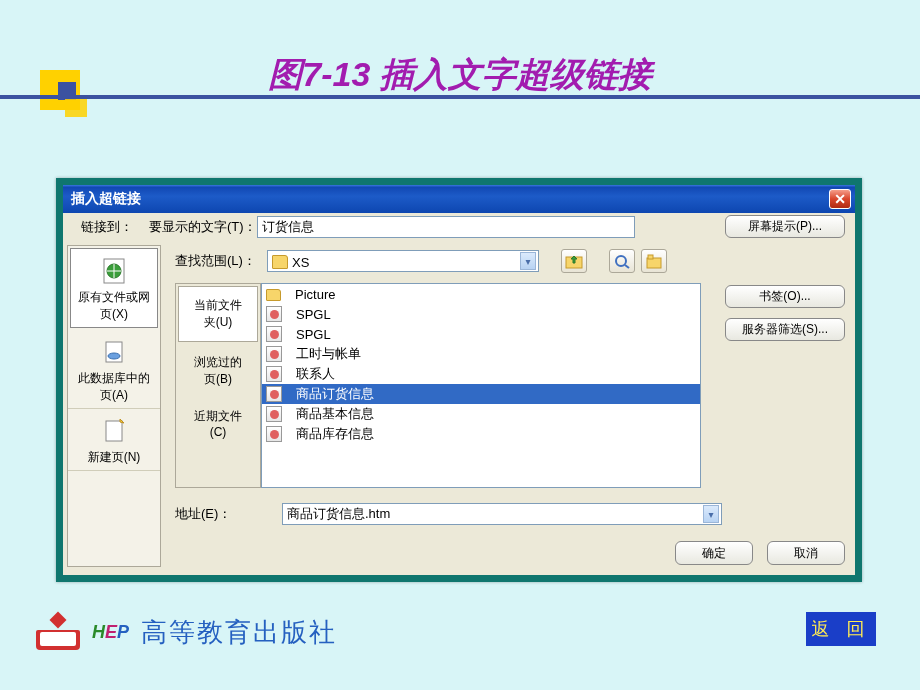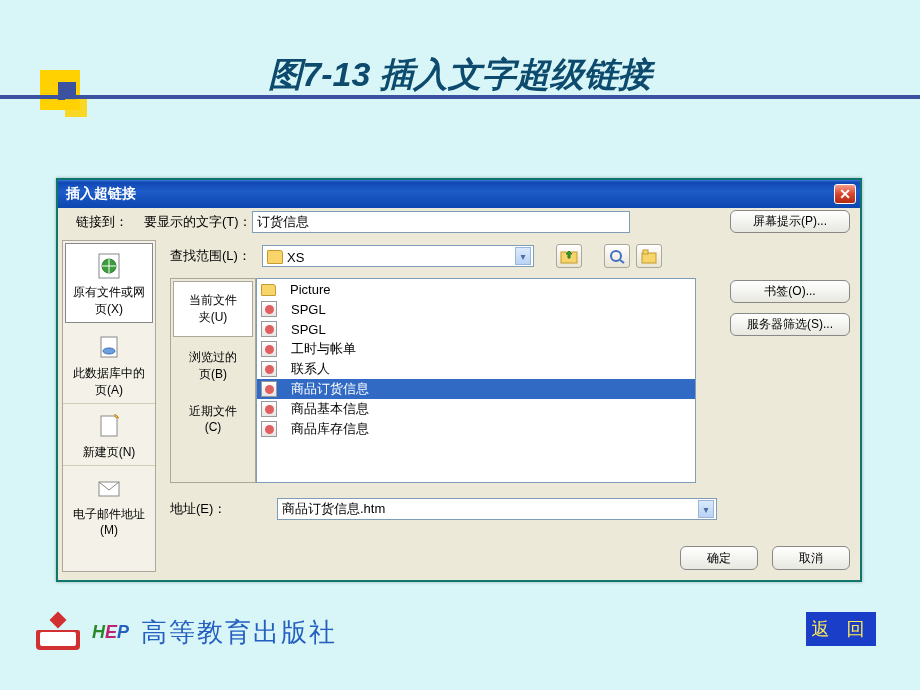--- a/index.html
+++ b/index.html
@@ -18,27 +18,27 @@
     .deco .d2 { position: absolute; top: 12px; left: 18px; width: 18px; height: 18px; background: #3b52a0; }
     .deco .d3 { position: absolute; top: 25px; left: 25px; width: 22px; height: 22px; background: #ffd100; opacity: .85; }
     .title-line {
       position: absolute; top: 95px; left: 0;
       width: 920px; height: 4px; background: #3b52a0;
     }
     .page-title {
       position: absolute; top: 52px; left: 0; width: 920px;
       text-align: center;
       font-size: 34px; font-weight: bold; font-style: italic;
-      color: #0c4a6e;
+      color: #a21caf;
     }
     .dialog {
       position: absolute; top: 178px; left: 56px;
       width: 806px; height: 404px;
       background: #ece9d8;
-      border: 2px solid #0f766e;
+      border: 7px solid #0f766e;
       box-shadow: 0 0 3px rgba(0,0,0,.3);
     }
     .titlebar {
       height: 28px;
       background: linear-gradient(#3b77e0, #1148b3 8%, #1d5bc8 40%, #0d46b0);
       display: flex; align-items: center; justify-content: space-between;
       padding: 0 4px 0 8px;
       color: #fff; font-size: 14px; font-weight: bold;
     }
     .close-btn {
@@ -219,30 +219,20 @@
       </div>
       <div class="link-item">
         <div class="icn">
           <svg viewBox="0 0 32 32">
               <rect x="8" y="6" width="16" height="20" fill="#fff" stroke="#888"></rect>
               <path d="M22 4l4 4-4-1z" fill="#f5d040" stroke="#c09020"></path>
             </svg>
         </div>
         <div style="white-space:pre-line">新建页(N)</div>
       </div>
-      <div class="link-item" style="border-bottom:none">
-        <div class="icn">
-          <svg viewBox="0 0 32 32">
-              <rect x="6" y="10" width="20" height="14" fill="#fff" stroke="#888"></rect>
-              <path d="M6 10l10 8 10-8" fill="none" stroke="#888"></path>
-            </svg>
-        </div>
-        <div style="white-space:pre-line">电子邮件地址
-(M)</div>
-      </div>
     </div>
 
     <div class="row-lookin">
       <span class="lbl" style="width:86px">查找范围(L)：</span>
       <div class="combo lookin">
         <span><span class="fld-ico"></span><span>XS</span></span>
         <span class="arrow">▾</span>
       </div>
       <div style="width:10px"></div>
       <div class="tbbtn">

